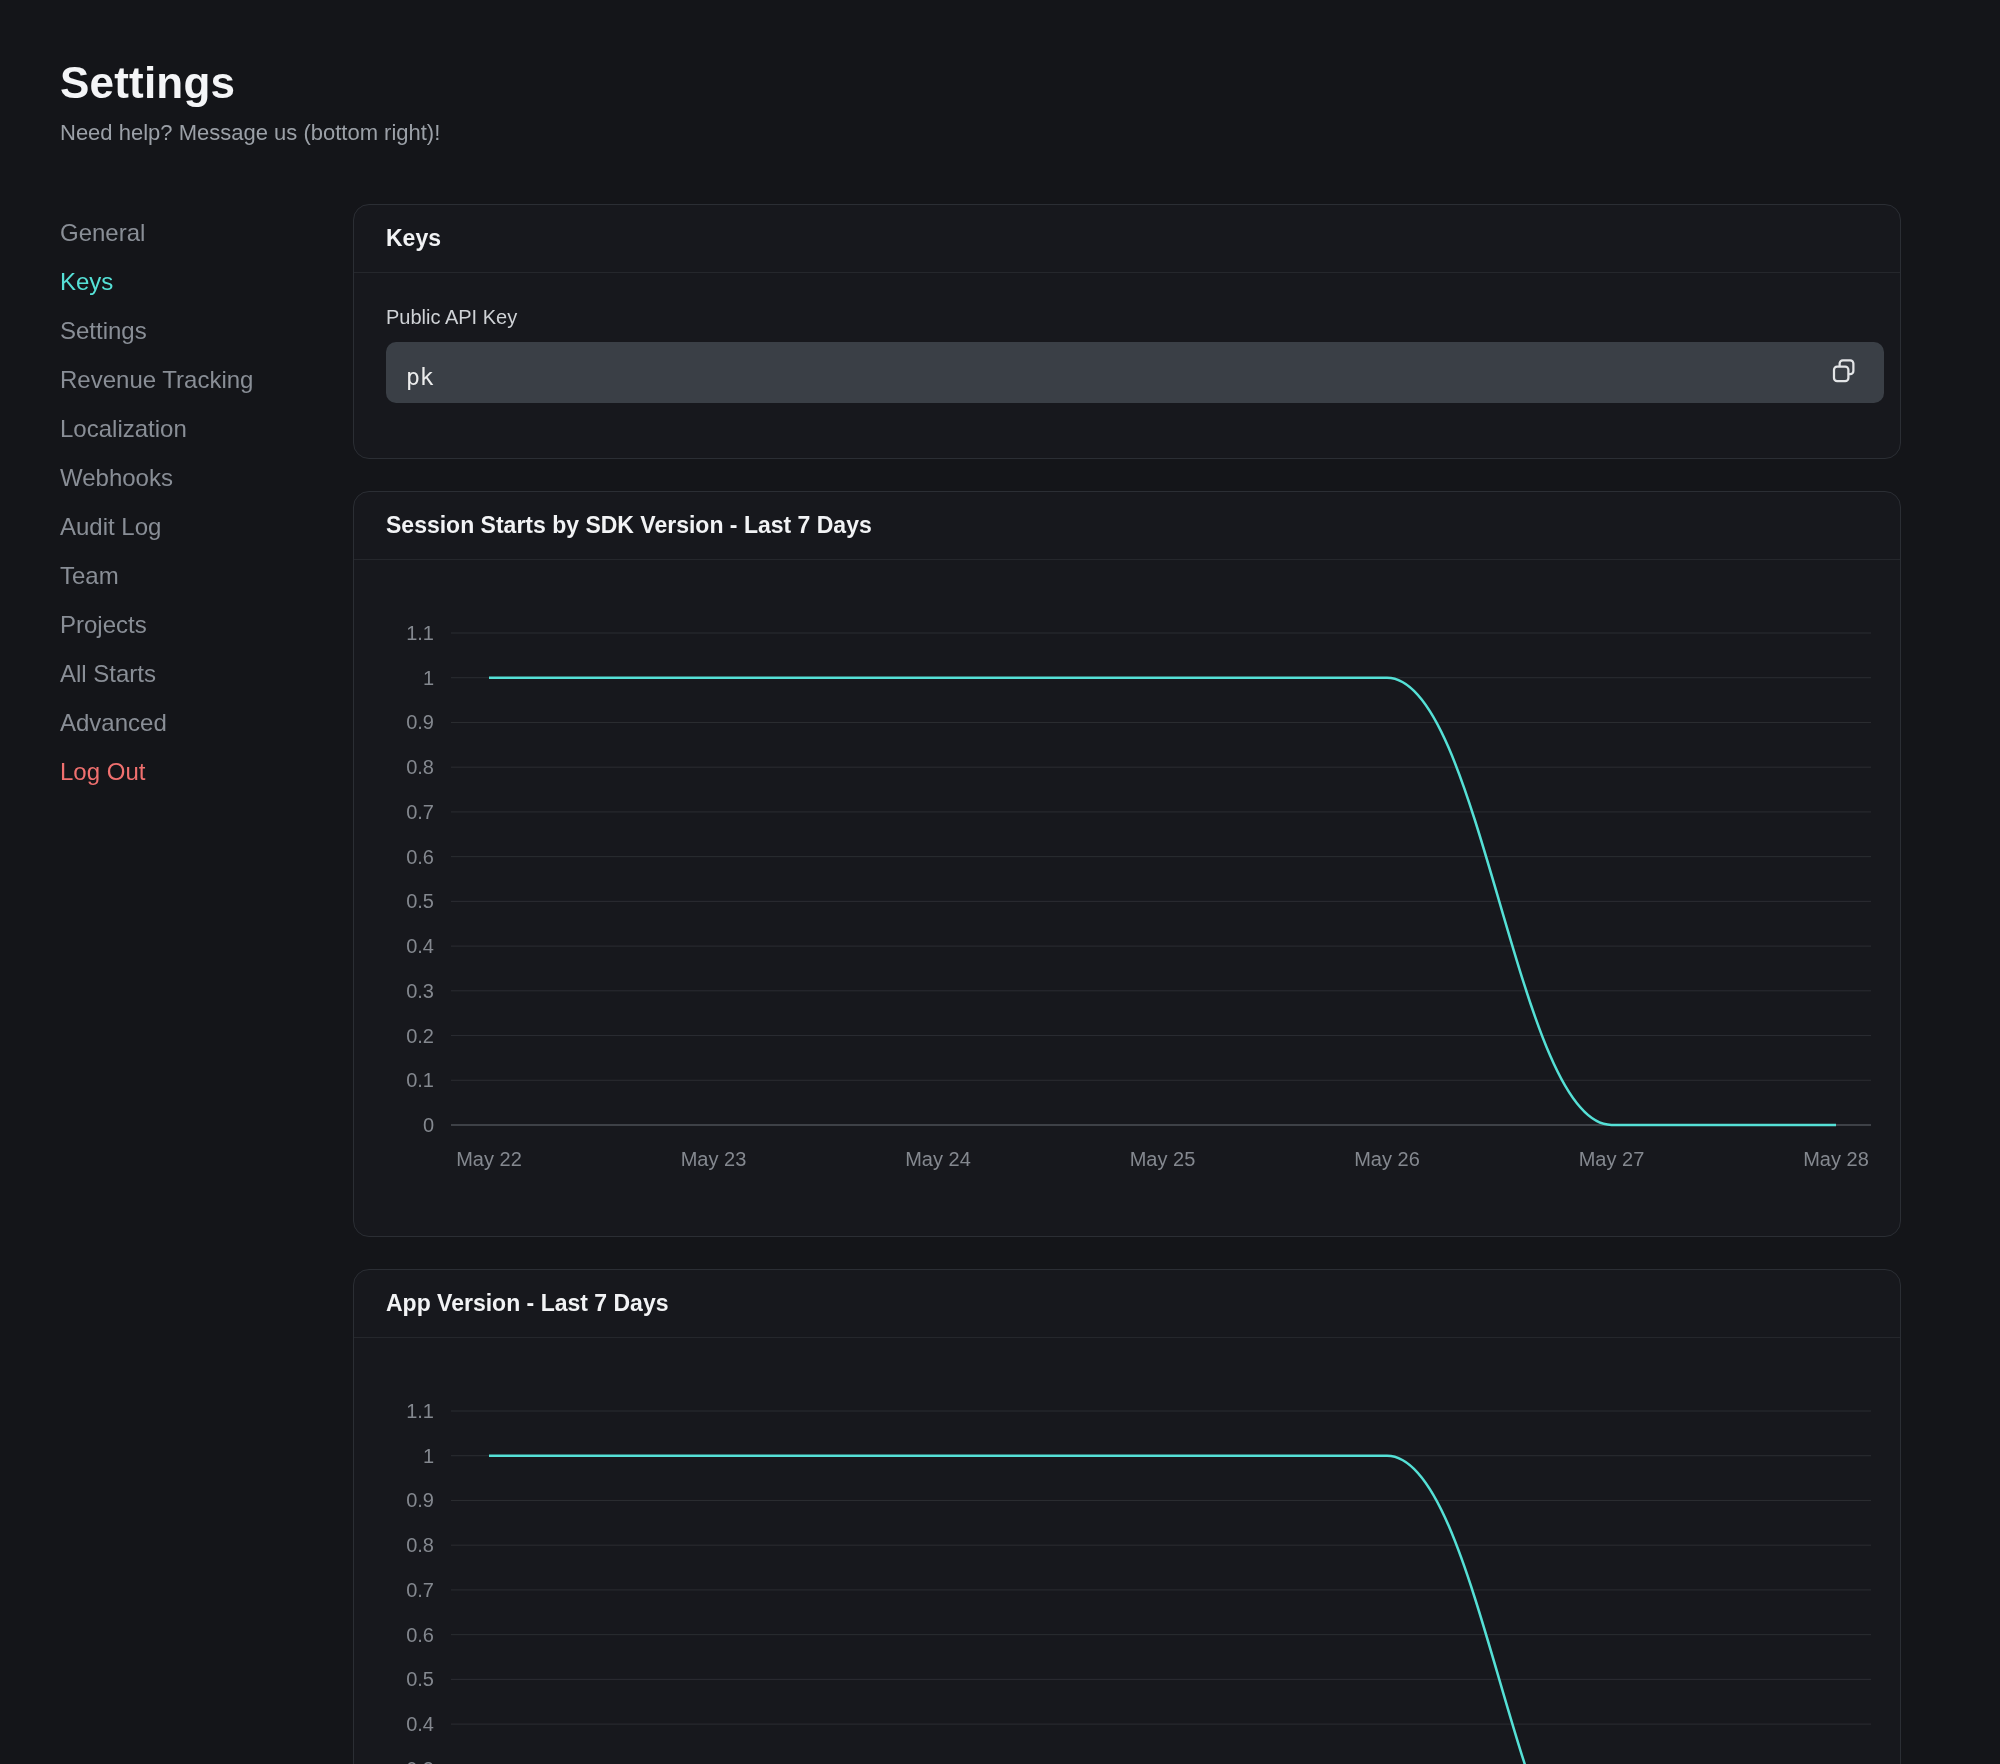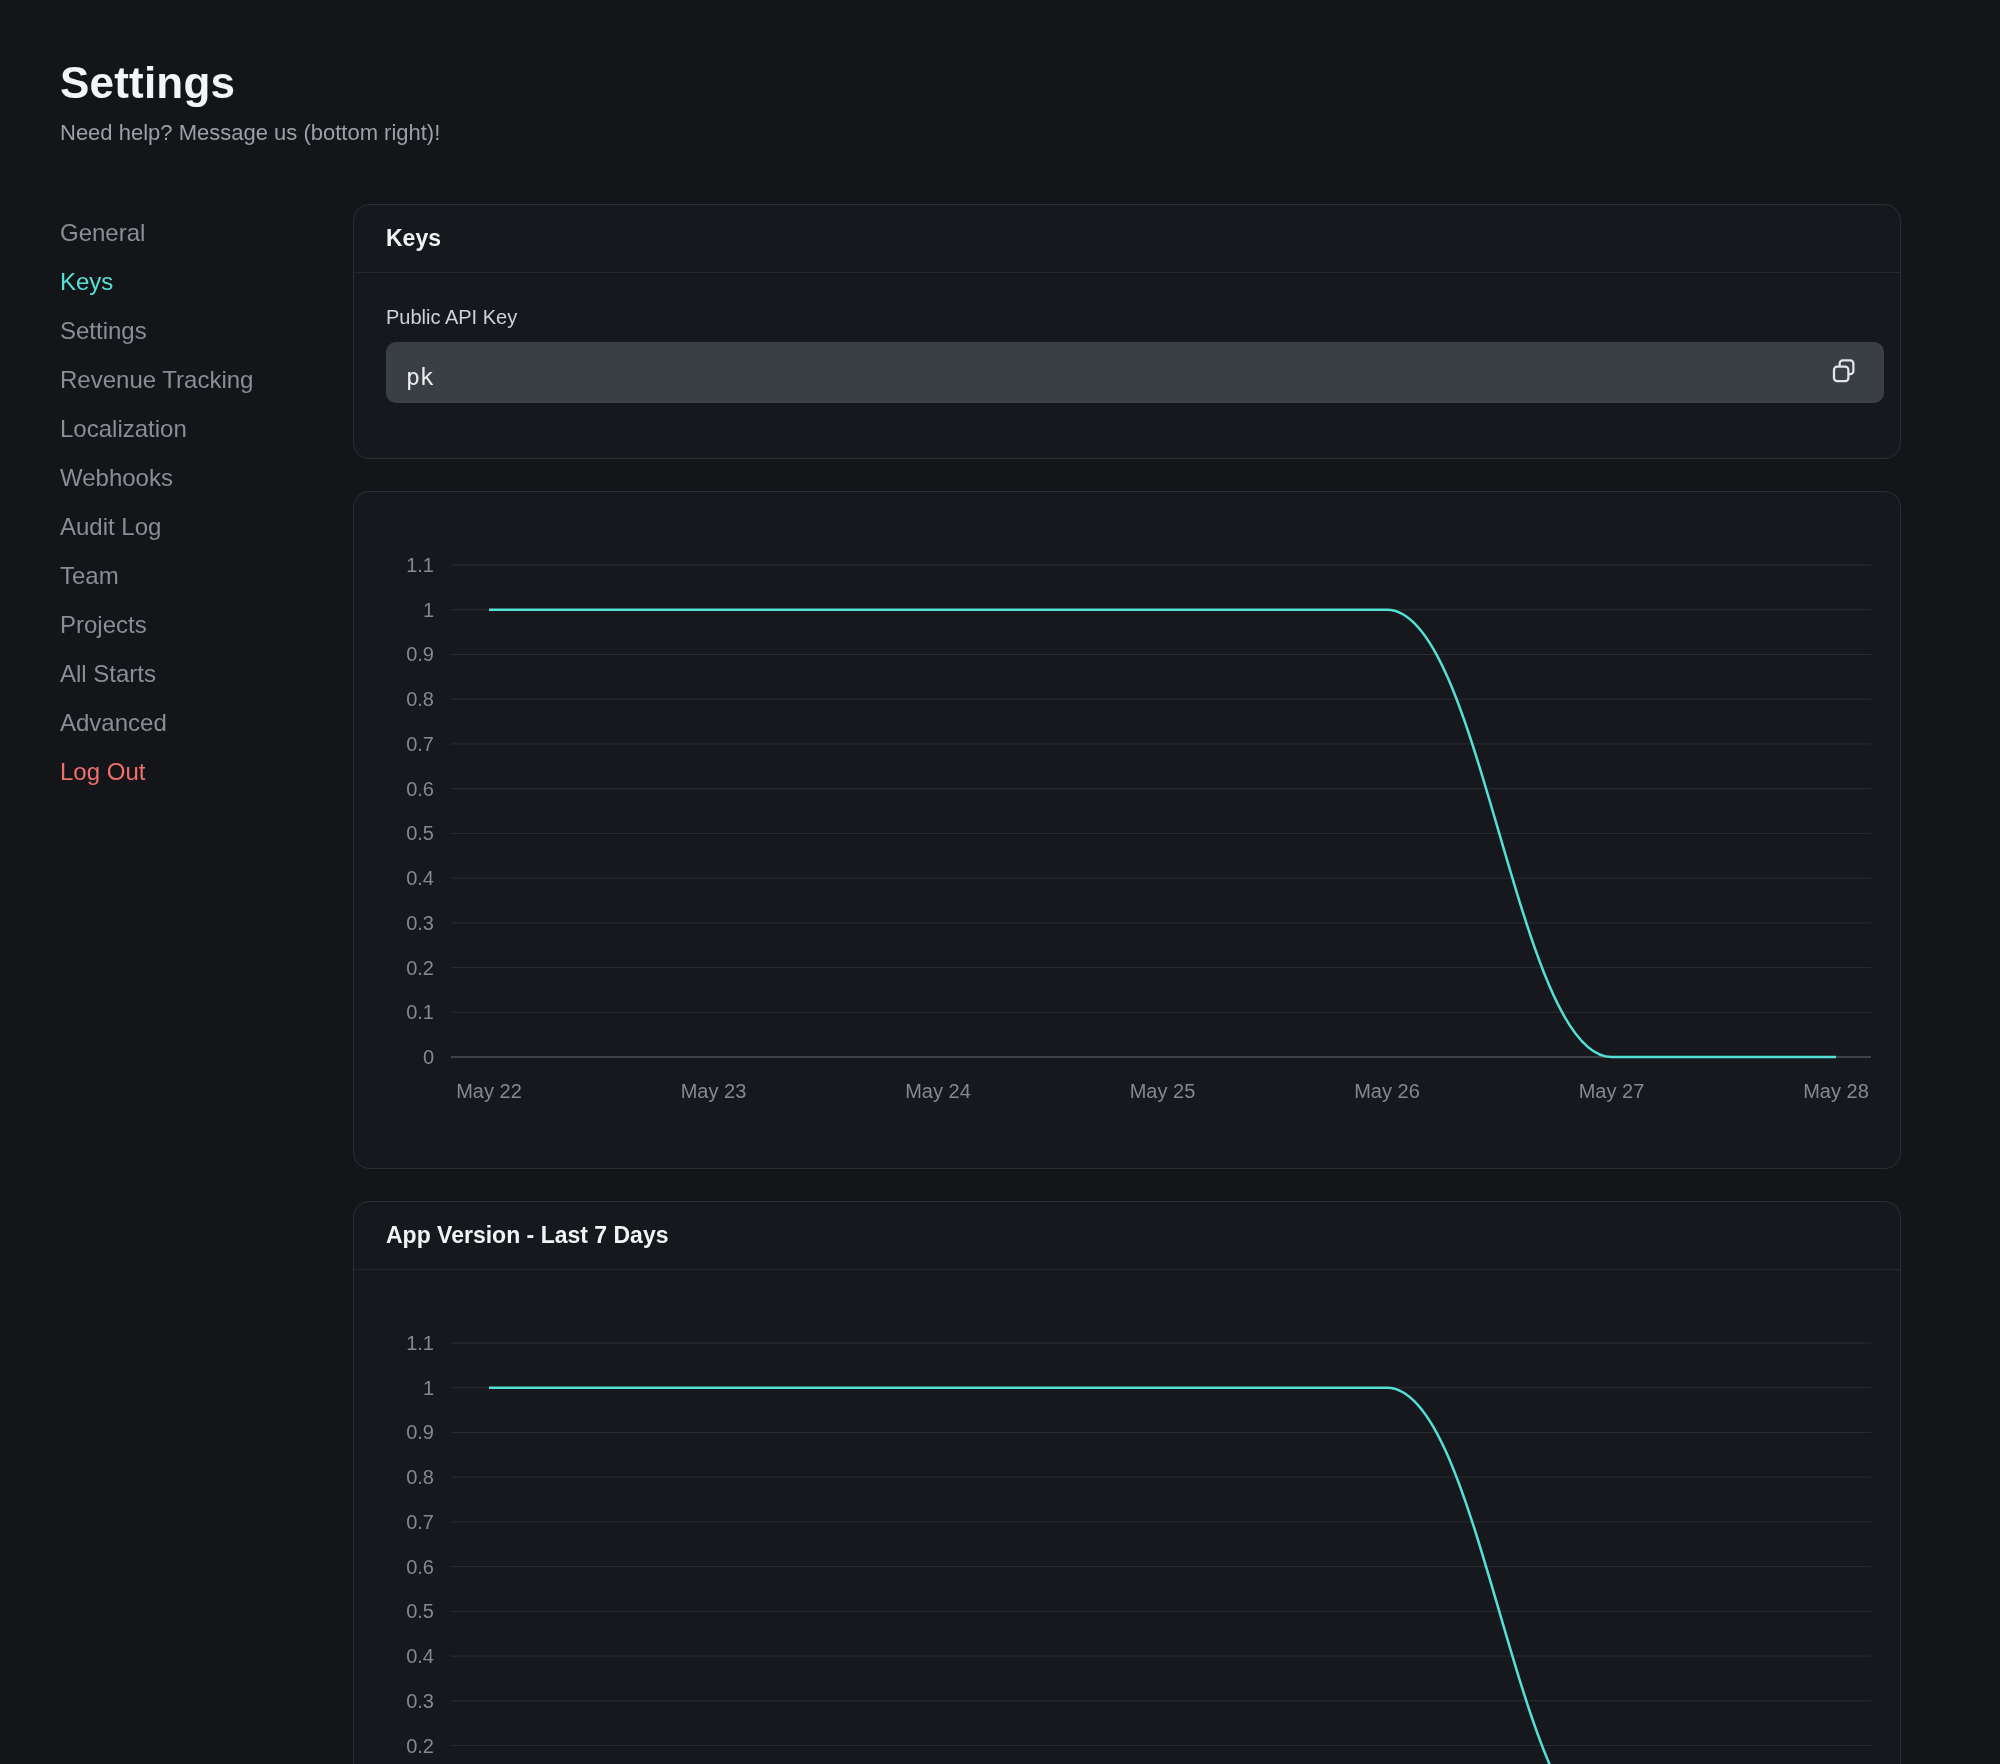--- a/index.html
+++ b/index.html
@@ -104,20 +104,23 @@
                   <rect x="8.5" y="3.5" width="11" height="11" rx="2.5" fill="none" stroke="#e3e5e7" stroke-width="1.8"></rect>
                   <rect x="4" y="8.5" width="11.5" height="11.5" rx="2.5" fill="#3a3f46" stroke="#e3e5e7" stroke-width="1.8"></rect>
                 </svg>
               </span>
             </button>
           </div>
         </div>
       </section>
 
       <section class="card">
+        <div class="card-header">
+          <span class="card-title">Session Starts by SDK Version - Last 7 Days</span>
+        </div>
         <div class="chart-body">
           <svg class="chart-svg" viewBox="0 0 1546 676">
               <line x1="97" y1="565" x2="1517" y2="565" stroke="#3e4147" stroke-width="2"></line>
               <text x="80" y="572" text-anchor="end" fill="#84888f" font-size="20">0</text>
               <line x1="97" y1="520.2727272727273" x2="1517" y2="520.2727272727273" stroke="#2b2d32" stroke-width="1"></line>
               <text x="80" y="527.2727272727273" text-anchor="end" fill="#84888f" font-size="20">0.1</text>
               <line x1="97" y1="475.54545454545456" x2="1517" y2="475.54545454545456" stroke="#2b2d32" stroke-width="1"></line>
               <text x="80" y="482.54545454545456" text-anchor="end" fill="#84888f" font-size="20">0.2</text>
               <line x1="97" y1="430.81818181818187" x2="1517" y2="430.81818181818187" stroke="#2b2d32" stroke-width="1"></line>
               <text x="80" y="437.81818181818187" text-anchor="end" fill="#84888f" font-size="20">0.3</text>

